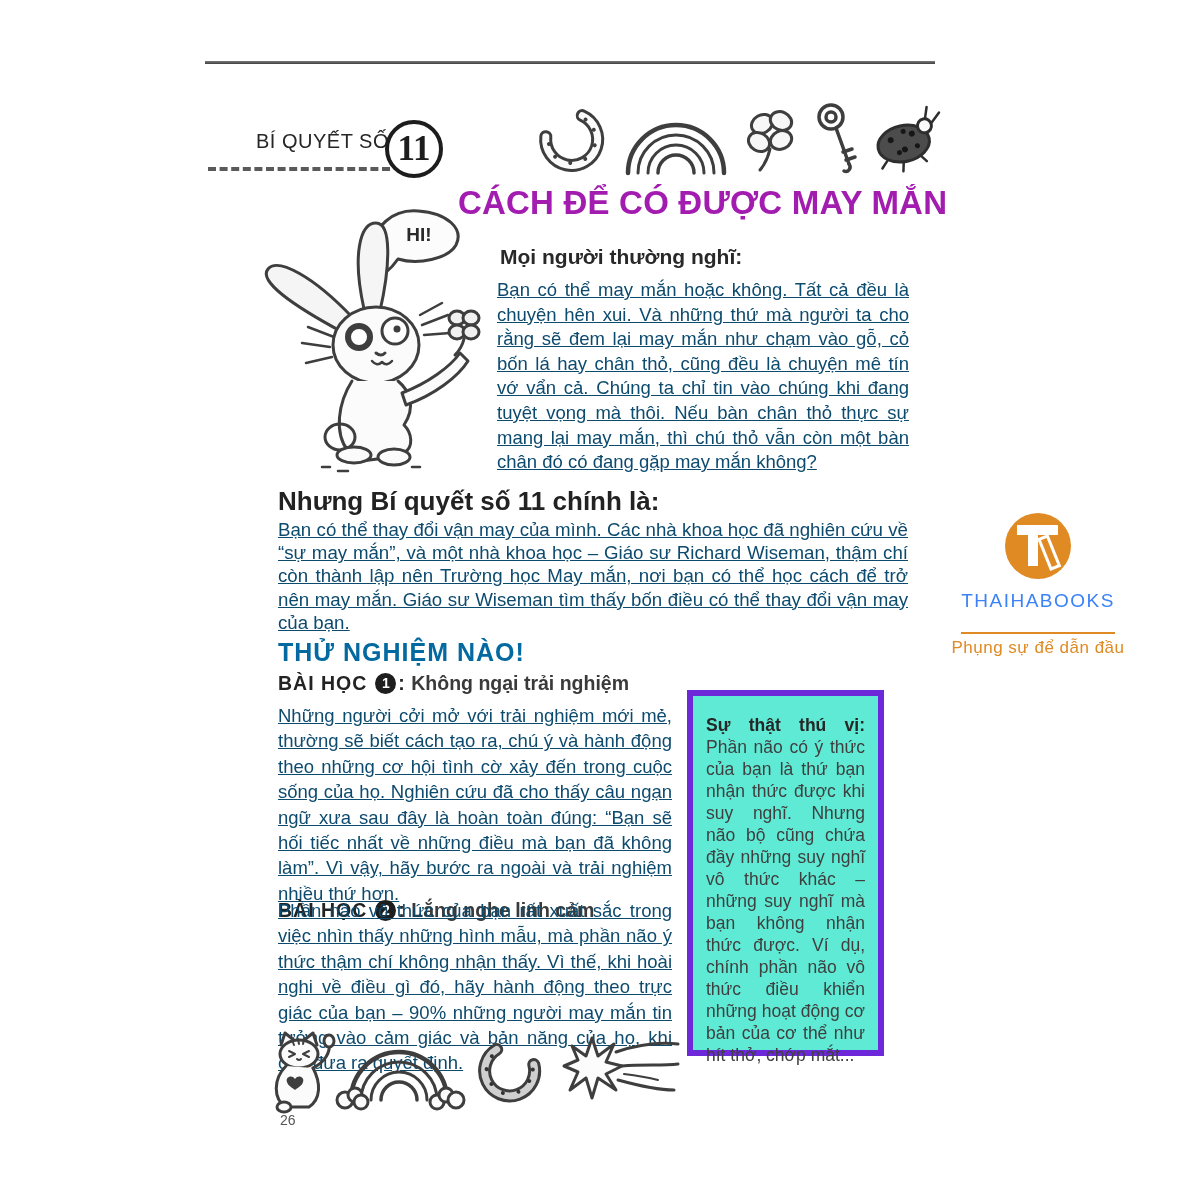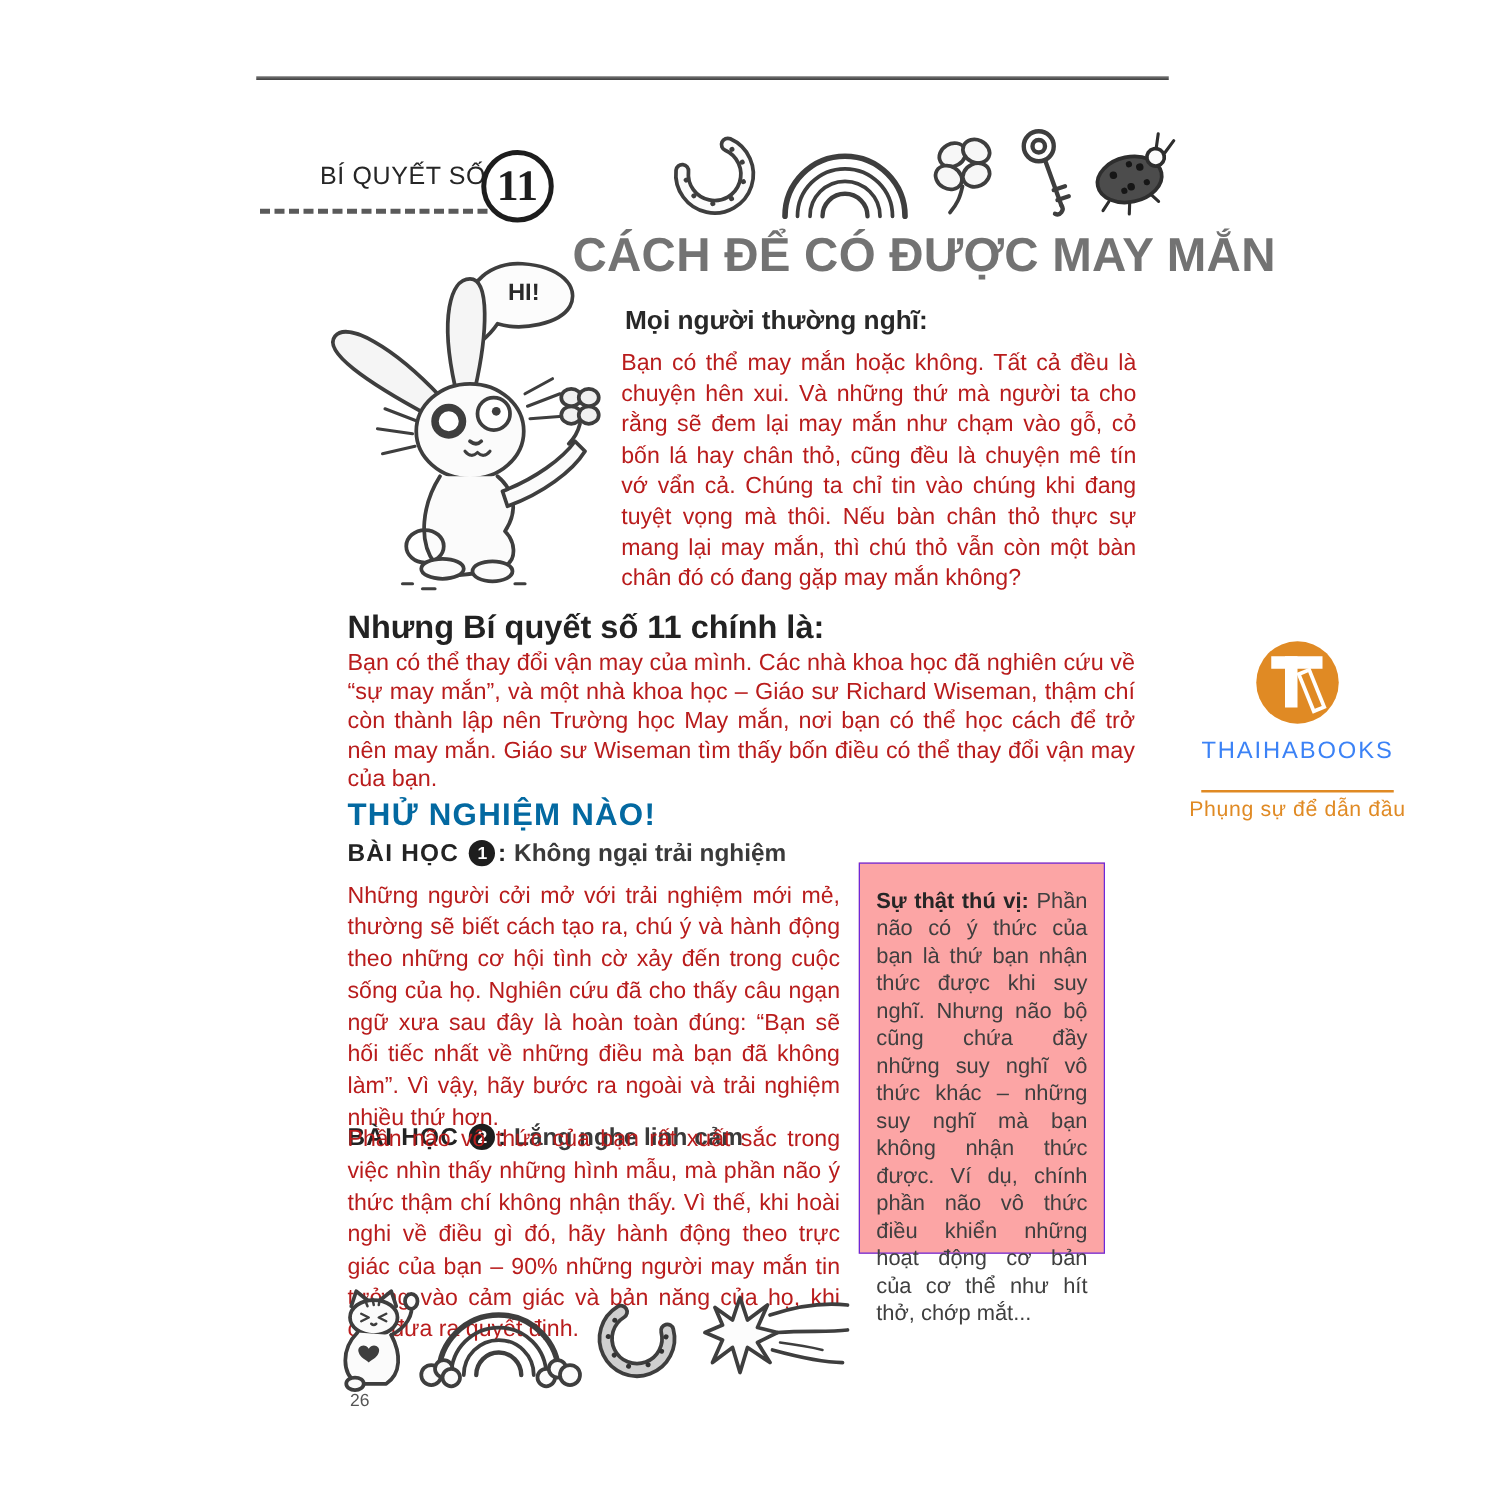--- a/index.html
+++ b/index.html
@@ -6,36 +6,36 @@
   .page{position:relative;width:1200px;height:1200px;background:#ffffff;overflow:hidden;
         font-family:"Liberation Sans", sans-serif;color:#4a4a4a;}
   .abs{position:absolute;}
   .rule-top{left:205px;top:61px;width:730px;height:3px;background:linear-gradient(#7a7a7a,#3f3f3f);}
   .kicker{left:256px;top:130px;font-size:20px;font-weight:normal;letter-spacing:.5px;color:#262626;white-space:nowrap;}
   .dashes{left:208px;top:167px;width:182px;height:0;border-top:4px dashed #5a5a5a;}
   .num-circle{left:385px;top:120px;width:50px;height:50px;border:4px solid #1d1d1d;border-radius:50%;
         display:flex;align-items:center;justify-content:center;
         font-family:"Liberation Serif", serif;font-weight:bold;font-size:35px;color:#1d1d1d;}
   .top-icons{left:533px;top:92px;width:412px;height:96px;display:flex;align-items:center;justify-content:space-between;}
-  .title{left:458px;top:184px;margin:0;font-size:38px;font-weight:800;letter-spacing:.2px;color:#737373;white-space:nowrap;}
+  .title{left:458px;top:184px;margin:0;font-size:33px;font-weight:800;letter-spacing:.2px;color:#a21caf;white-space:nowrap;}
   .h-sub{margin:0;font-weight:bold;color:#282828;}
   .h-think{left:500px;top:245px;font-size:21px;}
-  .p-body{margin:0;text-align:justify;color:#b91c1c;}
+  .p-body{margin:0;text-align:justify;color:#0c4a6e;text-decoration:underline;}
   .p-think{left:497px;top:278px;width:412px;font-size:18.5px;line-height:24.6px;}
   .h-secret{left:278px;top:486px;font-size:26px;color:#222;}
   .p-secret{left:278px;top:518px;width:630px;font-size:18.7px;line-height:23.2px;}
   .h-exp{left:278px;top:638px;font-size:25px;letter-spacing:1px;color:#0369a1;font-weight:bold;margin:0;}
   .lesson-h{margin:0;font-size:19.5px;color:#2f2f2f;white-space:nowrap;}
   .lesson-h .lesson-label{font-weight:bold;letter-spacing:1px;color:#232323;}
   .lesson-badge{display:inline-block;width:21px;height:21px;margin:0 2px 0 8px;border-radius:50%;
         background:#1e1e1e;color:#fff;font-size:14px;font-weight:bold;text-align:center;line-height:21px;vertical-align:2px;}
   .lesson-title{color:#3a3a3a;}
   .lh1{left:278px;top:672px;} .lp1{left:278px;top:703px;width:394px;font-size:18.5px;line-height:25.4px;}
   .lh2{left:278px;top:867px;margin-top:32px;} .lp2{left:278px;top:898px;width:394px;font-size:18.5px;line-height:25.4px;}
-  .fact-box{left:687px;top:690px;width:197px;height:313px;background:#fca5a5;border:1px solid #6d28d9;
+  .fact-box{left:687px;top:690px;width:197px;height:366px;background:#5eead4;border:6px solid #6d28d9;
         box-sizing:border-box;padding:18px 13px;}
   .fact-box p{margin:0;font-size:17.5px;line-height:22px;text-align:justify;color:#3f3f3f;}
   .fact-box strong{color:#262626;}
   .hi-label{left:396px;top:224px;width:46px;text-align:center;font-size:19px;font-weight:bold;color:#2a2a2a;}
   .page-num{left:280px;top:1112px;font-size:14px;color:#555;}
   .publisher{left:945px;top:512px;width:186px;text-align:center;}
   .pub-name{display:inline-block;margin-top:10px;font-size:19px;font-weight:normal;letter-spacing:1.5px;
         color:#3b82f6;border-bottom:2px solid #E08A24;padding-bottom:20px;white-space:nowrap;}
   .pub-tagline{margin-top:4px;font-size:17px;letter-spacing:.5px;color:#E08A24;white-space:nowrap;}
   svg{display:block;}

